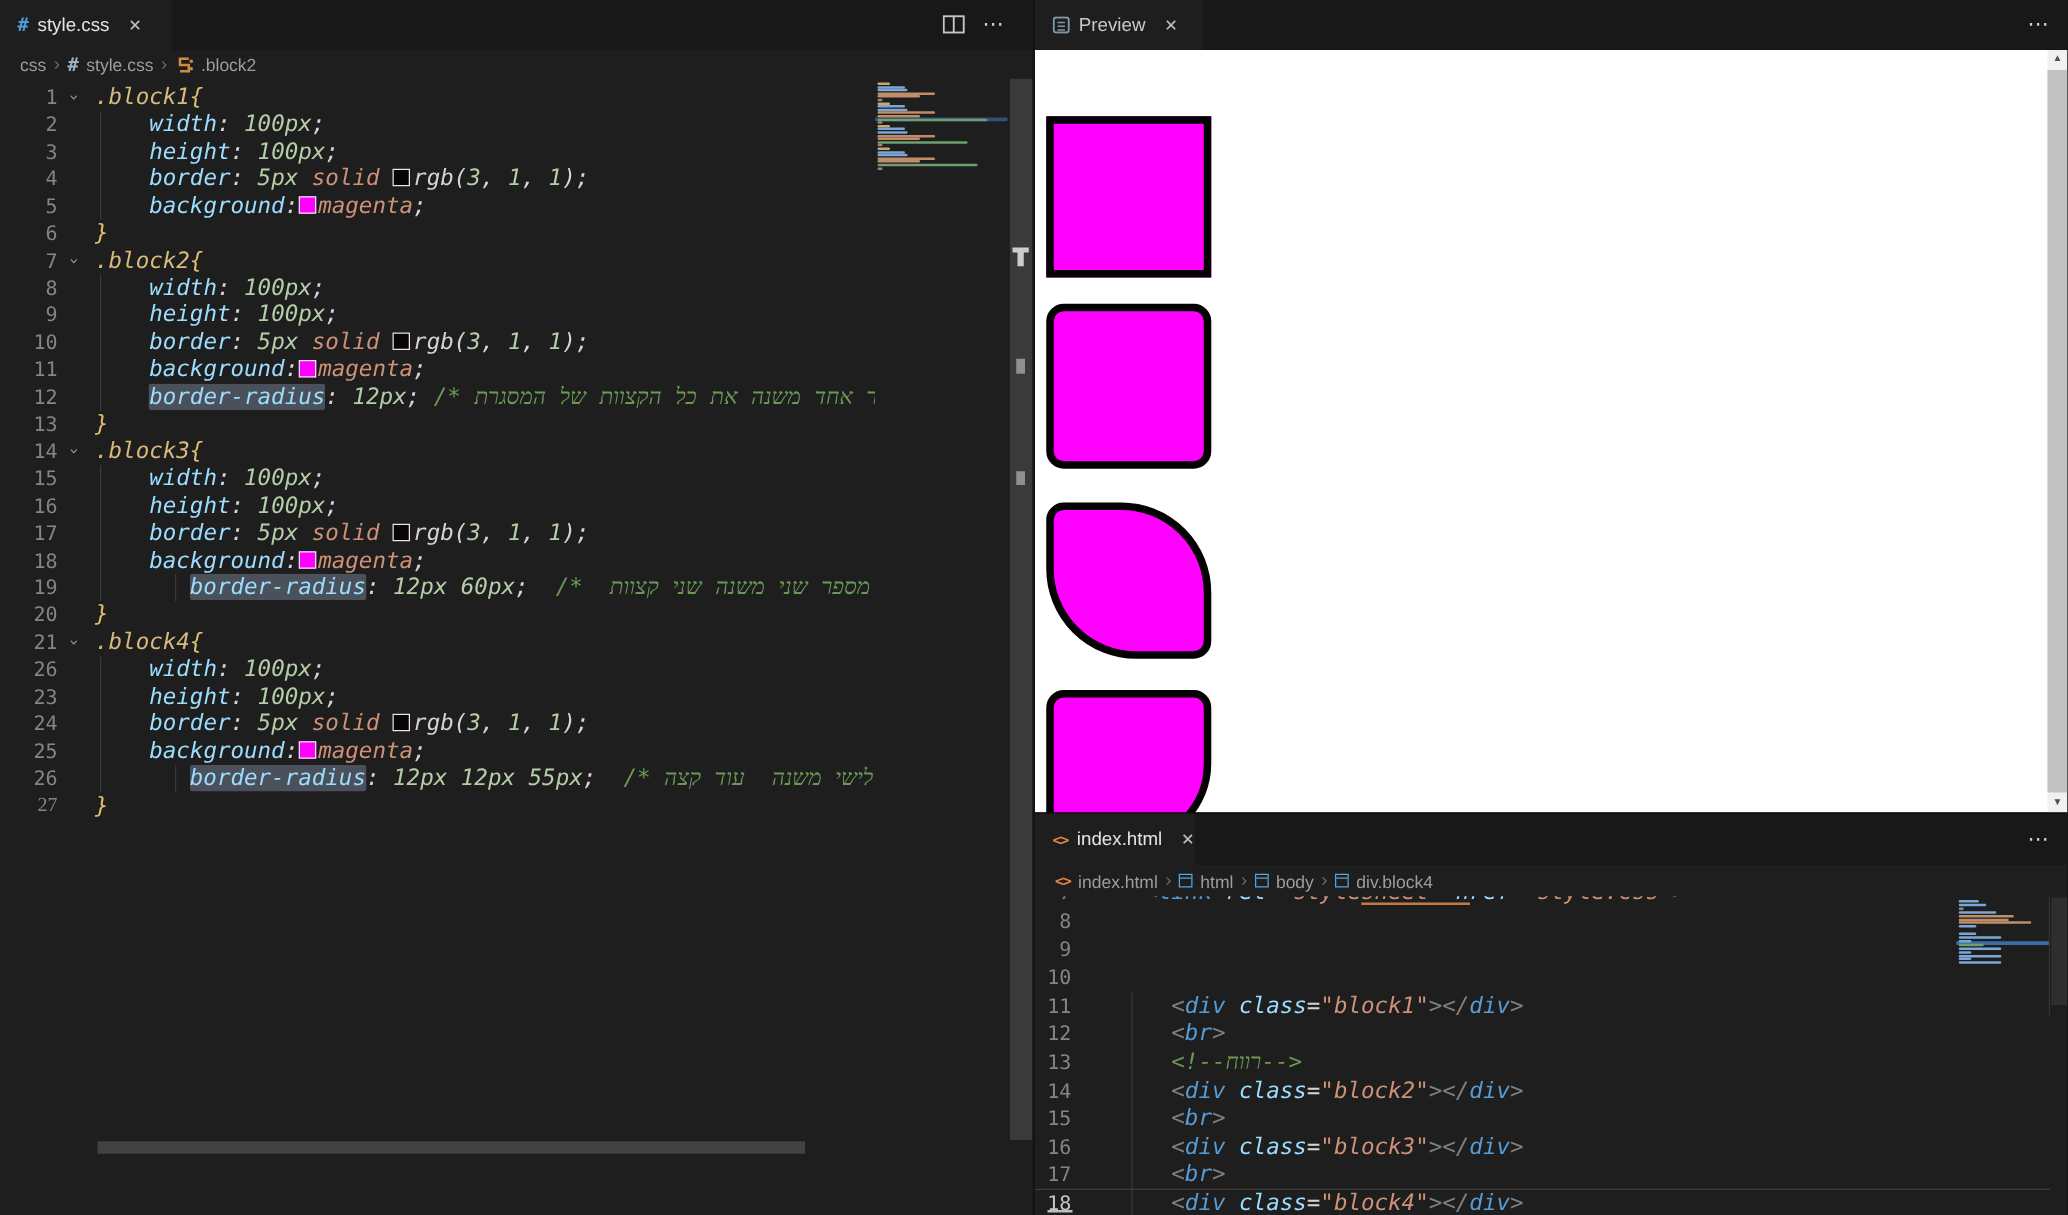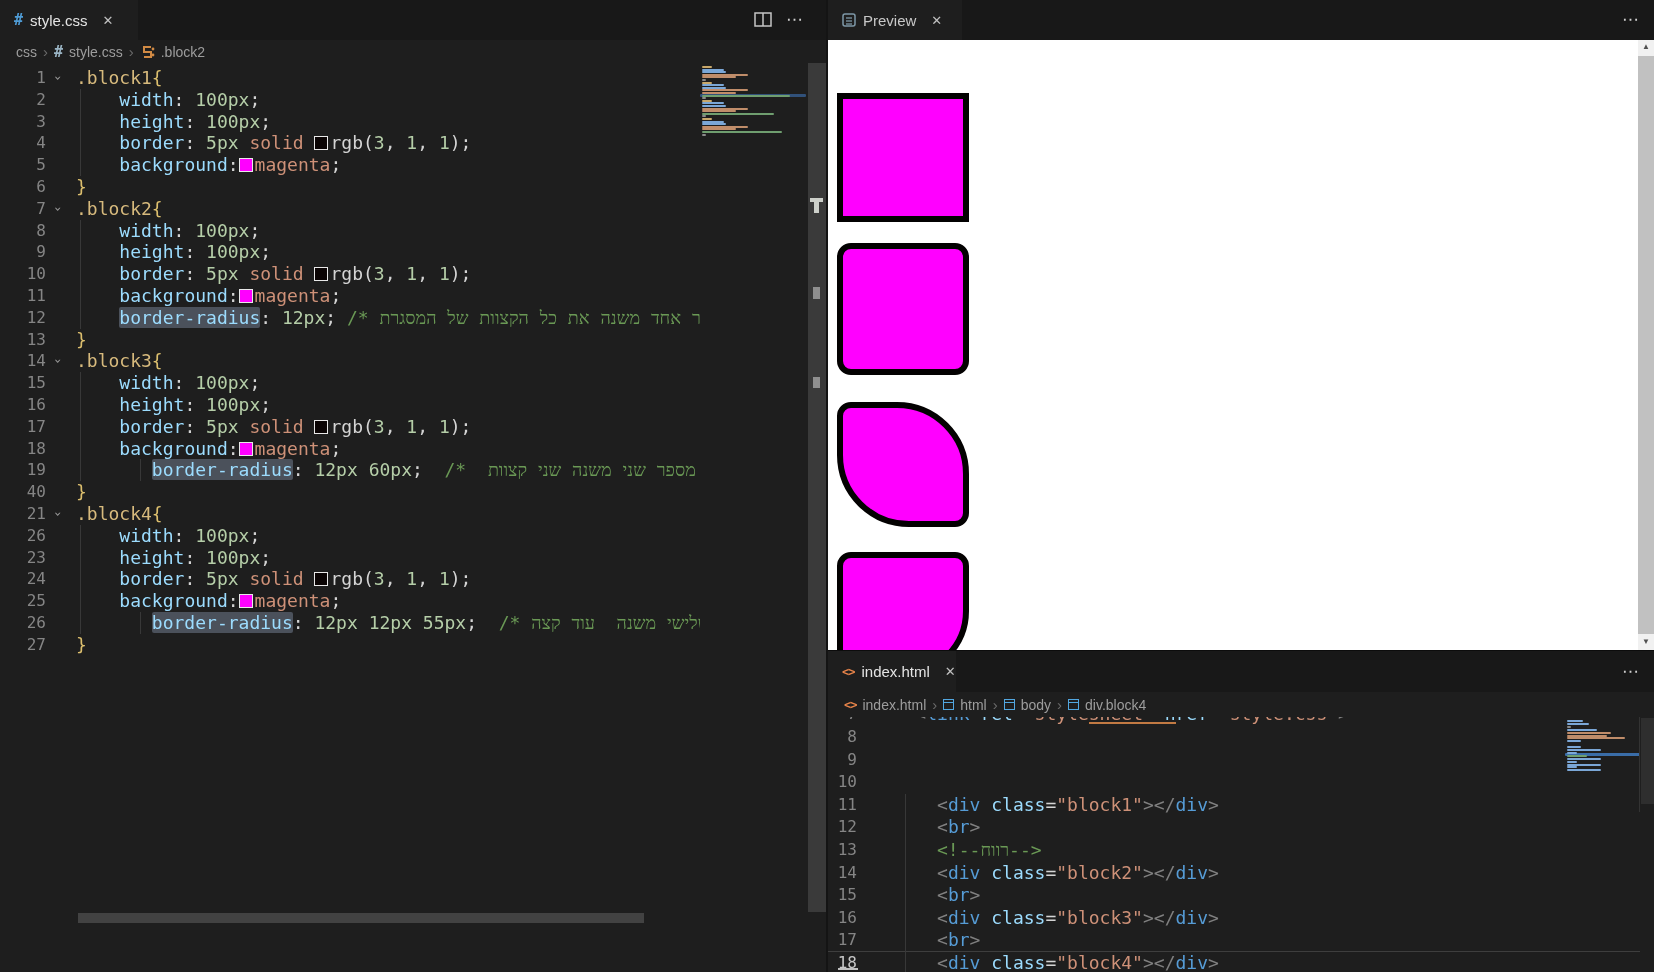--- a/index.html
+++ b/index.html
@@ -17,21 +17,21 @@
   
   .crumbs{display:flex;align-items:center;gap:6px;font-size:14px;color:#9d9d9d;}
   .crumbs .sep{color:#6a6a6a;font-size:15px;}
   .boxicon{width:9px;height:9px;border:1.5px solid #52a7e0;display:inline-block;position:relative;}
   .boxicon::after{content:"";position:absolute;left:0;right:0;top:2px;height:1px;background:#52a7e0;}
   
   .codeline{position:absolute;height:22px;line-height:22px;font-family:"DejaVu Sans Mono",monospace;
             font-size:18px;white-space:pre;}
   .lnum{position:absolute;left:0;width:46px;text-align:right;color:#858585;font-size:16px;}
   .fold{position:absolute;left:52px;top:0px;color:#9a9a9a;font-size:13px;transform:rotate(90deg);}
-  .ltext{position:absolute;overflow:hidden;height:22px;}
+  .ltext{position:absolute;overflow:hidden;height:22px;font-style:italic;}
   .sel{color:#d7ba7d;} .brace{color:#dcbf6e;} .prop{color:#9cdcfe;} .pun{color:#d4d4d4;}
   .num{color:#b5cea8;} .val{color:#ce9178;} .com{color:#6a9955;} .fn{color:#d4d4d4;} .ws{color:#d4d4d4;}
   .tp{color:#808080;} .tag{color:#569cd6;} .attr{color:#9cdcfe;} .eq{color:#d4d4d4;} .str{color:#ce9178;}
   .hl{background:#4b515b;border-radius:2px;}
   .swatch{display:inline-block;width:14px;height:14px;vertical-align:-1px;margin-right:2px;}
   .swB{background:#0a0404;border:1.5px solid #e8e8e8;box-sizing:border-box;}
   .swM{background:#ff00ff;border:1px solid #e8e8e8;box-sizing:border-box;}
   .guide{position:absolute;width:1px;background:#383838;}
   
   .mline{position:absolute;height:2px;border-radius:1px;}
@@ -84,28 +84,28 @@
       <div class="codeline" style="top: 200.2px; left: 0px; width: 100%;"><span class="lnum" style="width: 46px;">10</span><span class="ltext" style="left: 76px; width: 624px;"><span class="ws">    </span><span class="prop">border</span><span class="pun">: </span><span class="num">5px</span><span class="ws"> </span><span class="val">solid</span><span class="ws"> </span><span class="swatch swB"></span><span class="fn">rgb</span><span class="pun">(</span><span class="num">3</span><span class="pun">, </span><span class="num">1</span><span class="pun">, </span><span class="num">1</span><span class="pun">);</span></span></div>
       <div class="codeline" style="top: 222px; left: 0px; width: 100%;"><span class="lnum" style="width: 46px;">11</span><span class="ltext" style="left: 76px; width: 624px;"><span class="ws">    </span><span class="prop">background</span><span class="pun">:</span><span class="swatch swM"></span><span class="val">magenta</span><span class="pun">;</span></span></div>
       <div class="codeline" style="top: 243.8px; left: 0px; width: 100%;"><span class="lnum" style="width: 46px;">12</span><span class="ltext" style="left: 76px; width: 624px;"><span class="ws">    </span><span class="prop hl">border-radius</span><span class="pun">: </span><span class="num">12px</span><span class="pun">; </span><span class="com">/* מספר אחד משנה את כל הקצוות של המסגרת */</span></span></div>
       <div class="codeline" style="top: 265.6px; left: 0px; width: 100%;"><span class="lnum" style="width: 46px;">13</span><span class="ltext" style="left: 76px; width: 624px;"><span class="brace">}</span></span></div>
       <div class="codeline" style="top: 287.4px; left: 0px; width: 100%;"><span class="lnum" style="width: 46px;">14</span><span class="fold" style="left: 54px;">›</span><span class="ltext" style="left: 76px; width: 624px;"><span class="sel">.block3</span><span class="brace">{</span></span></div>
       <div class="codeline" style="top: 309.2px; left: 0px; width: 100%;"><span class="lnum" style="width: 46px;">15</span><span class="ltext" style="left: 76px; width: 624px;"><span class="ws">    </span><span class="prop">width</span><span class="pun">: </span><span class="num">100px</span><span class="pun">;</span></span></div>
       <div class="codeline" style="top: 331px; left: 0px; width: 100%;"><span class="lnum" style="width: 46px;">16</span><span class="ltext" style="left: 76px; width: 624px;"><span class="ws">    </span><span class="prop">height</span><span class="pun">: </span><span class="num">100px</span><span class="pun">;</span></span></div>
       <div class="codeline" style="top: 352.8px; left: 0px; width: 100%;"><span class="lnum" style="width: 46px;">17</span><span class="ltext" style="left: 76px; width: 624px;"><span class="ws">    </span><span class="prop">border</span><span class="pun">: </span><span class="num">5px</span><span class="ws"> </span><span class="val">solid</span><span class="ws"> </span><span class="swatch swB"></span><span class="fn">rgb</span><span class="pun">(</span><span class="num">3</span><span class="pun">, </span><span class="num">1</span><span class="pun">, </span><span class="num">1</span><span class="pun">);</span></span></div>
       <div class="codeline" style="top: 374.6px; left: 0px; width: 100%;"><span class="lnum" style="width: 46px;">18</span><span class="ltext" style="left: 76px; width: 624px;"><span class="ws">    </span><span class="prop">background</span><span class="pun">:</span><span class="swatch swM"></span><span class="val">magenta</span><span class="pun">;</span></span></div>
       <div class="codeline" style="top: 396.4px; left: 0px; width: 100%;"><span class="lnum" style="width: 46px;">19</span><span class="ltext" style="left: 76px; width: 624px;"><span class="ws">       </span><span class="prop hl">border-radius</span><span class="pun">: </span><span class="num">12px</span><span class="ws"> </span><span class="num">60px</span><span class="pun">;  </span><span class="com">/*  מספר שני משנה שני קצוות */</span></span></div>
-      <div class="codeline" style="top: 418.2px; left: 0px; width: 100%;"><span class="lnum" style="width: 46px;">40</span><span class="ltext" style="left: 76px; width: 624px;"><span class="brace">}</span></span></div>
+      <div class="codeline" style="top: 418.2px; left: 0px; width: 100%;"><span class="lnum" style="width: 46px;">20</span><span class="ltext" style="left: 76px; width: 624px;"><span class="brace">}</span></span></div>
       <div class="codeline" style="top: 440px; left: 0px; width: 100%;"><span class="lnum" style="width: 46px;">21</span><span class="fold" style="left: 54px;">›</span><span class="ltext" style="left: 76px; width: 624px;"><span class="sel">.block4</span><span class="brace">{</span></span></div>
       <div class="codeline" style="top: 461.8px; left: 0px; width: 100%;"><span class="lnum" style="width: 46px;">26</span><span class="ltext" style="left: 76px; width: 624px;"><span class="ws">    </span><span class="prop">width</span><span class="pun">: </span><span class="num">100px</span><span class="pun">;</span></span></div>
       <div class="codeline" style="top: 483.6px; left: 0px; width: 100%;"><span class="lnum" style="width: 46px;">23</span><span class="ltext" style="left: 76px; width: 624px;"><span class="ws">    </span><span class="prop">height</span><span class="pun">: </span><span class="num">100px</span><span class="pun">;</span></span></div>
       <div class="codeline" style="top: 505.4px; left: 0px; width: 100%;"><span class="lnum" style="width: 46px;">24</span><span class="ltext" style="left: 76px; width: 624px;"><span class="ws">    </span><span class="prop">border</span><span class="pun">: </span><span class="num">5px</span><span class="ws"> </span><span class="val">solid</span><span class="ws"> </span><span class="swatch swB"></span><span class="fn">rgb</span><span class="pun">(</span><span class="num">3</span><span class="pun">, </span><span class="num">1</span><span class="pun">, </span><span class="num">1</span><span class="pun">);</span></span></div>
       <div class="codeline" style="top: 527.2px; left: 0px; width: 100%;"><span class="lnum" style="width: 46px; text-align: right;">25</span><span class="ltext" style="left: 76px; width: 624px;"><span class="ws">    </span><span class="prop">background</span><span class="pun">:</span><span class="swatch swM"></span><span class="val">magenta</span><span class="pun">;</span></span></div>
       <div class="codeline" style="top: 549px; left: 0px; width: 100%;"><span class="lnum" style="width: 46px;">26</span><span class="ltext" style="left: 76px; width: 624px;"><span class="ws">       </span><span class="prop hl">border-radius</span><span class="pun">: </span><span class="num">12px</span><span class="ws"> </span><span class="num">12px</span><span class="ws"> </span><span class="num">55px</span><span class="pun">;  </span><span class="com">/* מספר שלישי משנה  עוד קצה */</span></span></div>
-      <div class="codeline" style="top: 570.8px; left: 0px; width: 100%;"><span class="lnum" style="width: 46px;">27</span><span class="ltext" style="left: 76px; width: 624px;"><span class="brace">}</span></span></div>
+      <div class="codeline" style="top: 570.8px; left: 0px; width: 100%;"><span class="lnum" style="width: 46px; font-family: Liberation Serif, serif;">27</span><span class="ltext" style="left: 76px; width: 624px;"><span class="brace">}</span></span></div>
     </div>
 
   <div class="guide" style="left:80px;top:89px;height:87px;"></div>
   <div class="guide" style="left:80px;top:220px;height:109px;"></div>
   <div class="guide" style="left:80px;top:372px;height:109px;"></div>
   <div class="guide" style="left:80px;top:525px;height:109px;"></div>
   <div class="guide" style="left:140px;top:459px;height:22px;"></div>
   <div class="guide" style="left:140px;top:612px;height:22px;"></div>
 
   <div class="abs" id="cssMinimap" style="left:700px;top:63px;width:108px;height:200px;">

